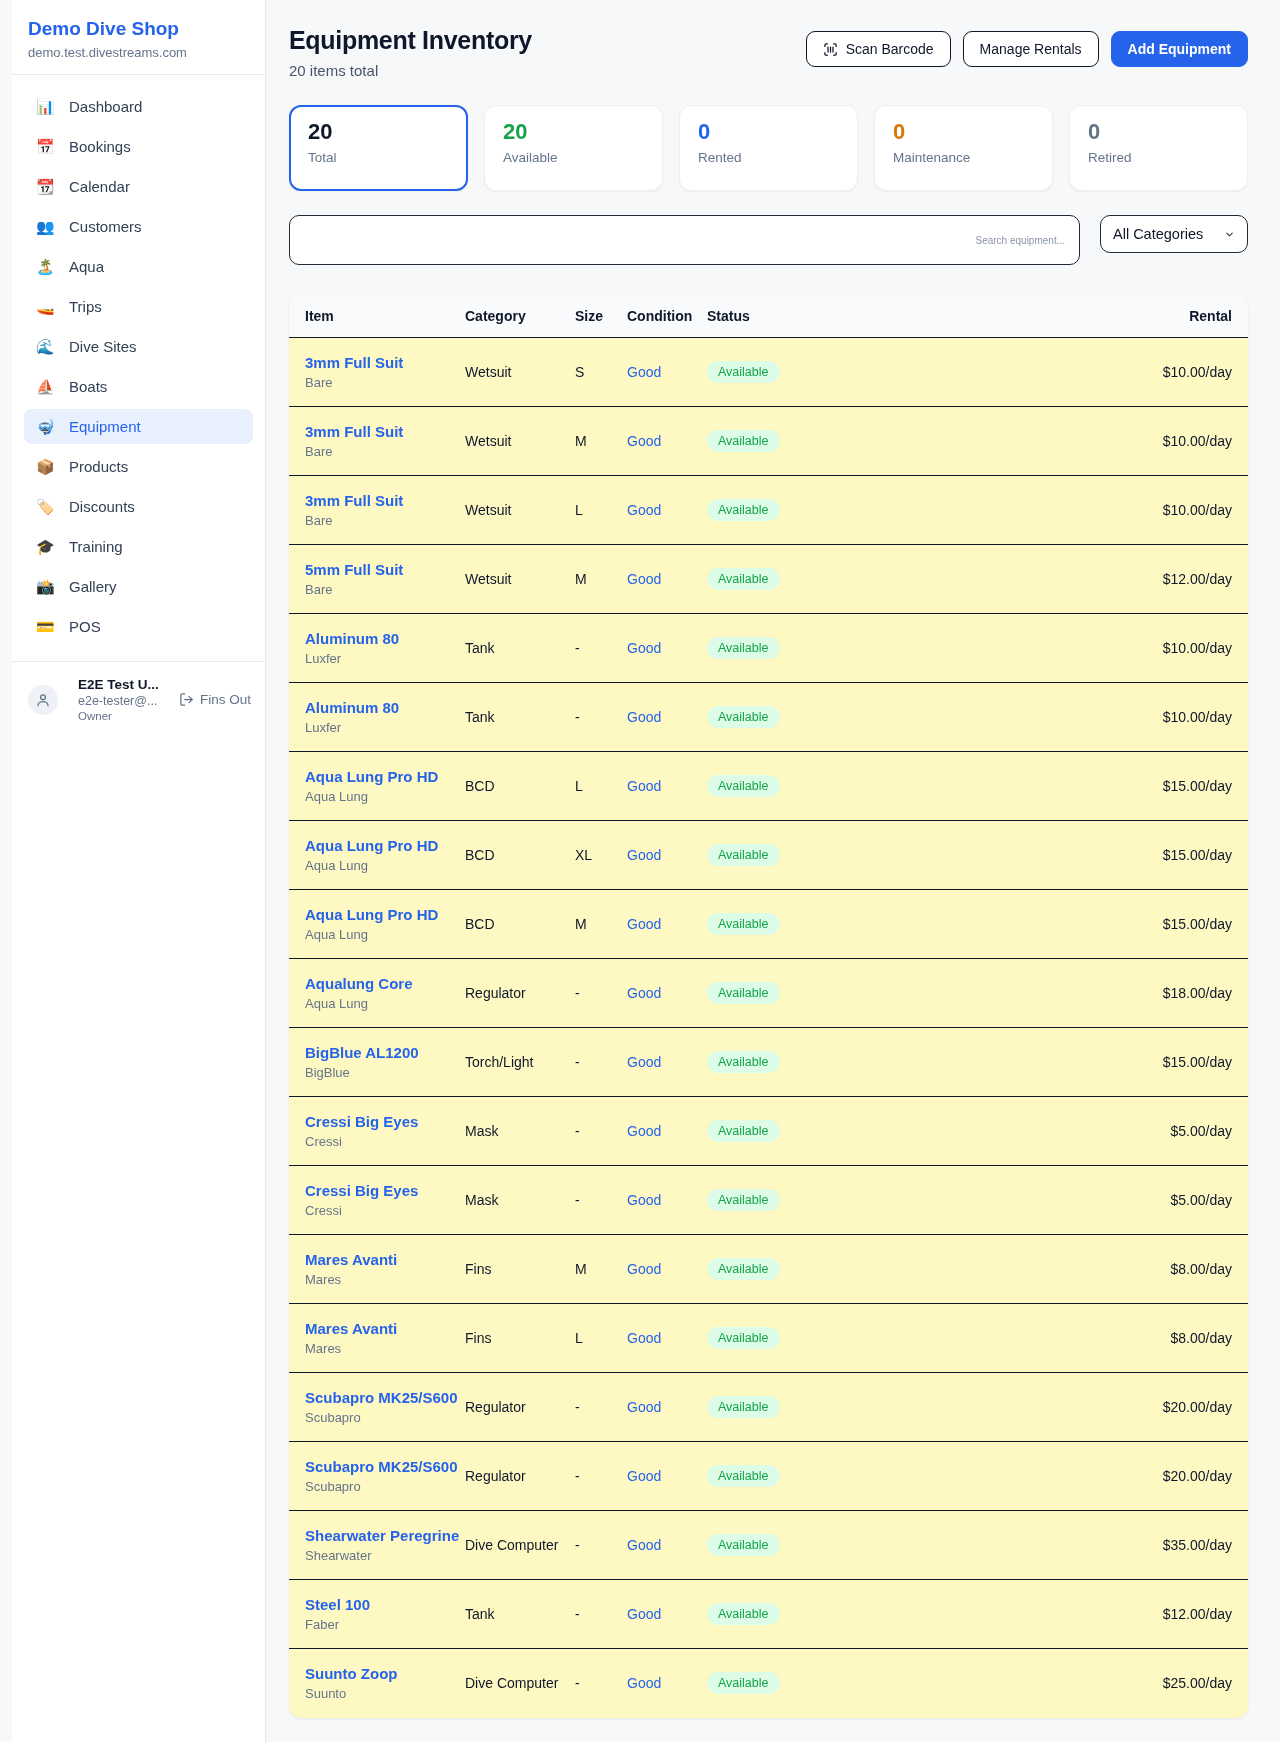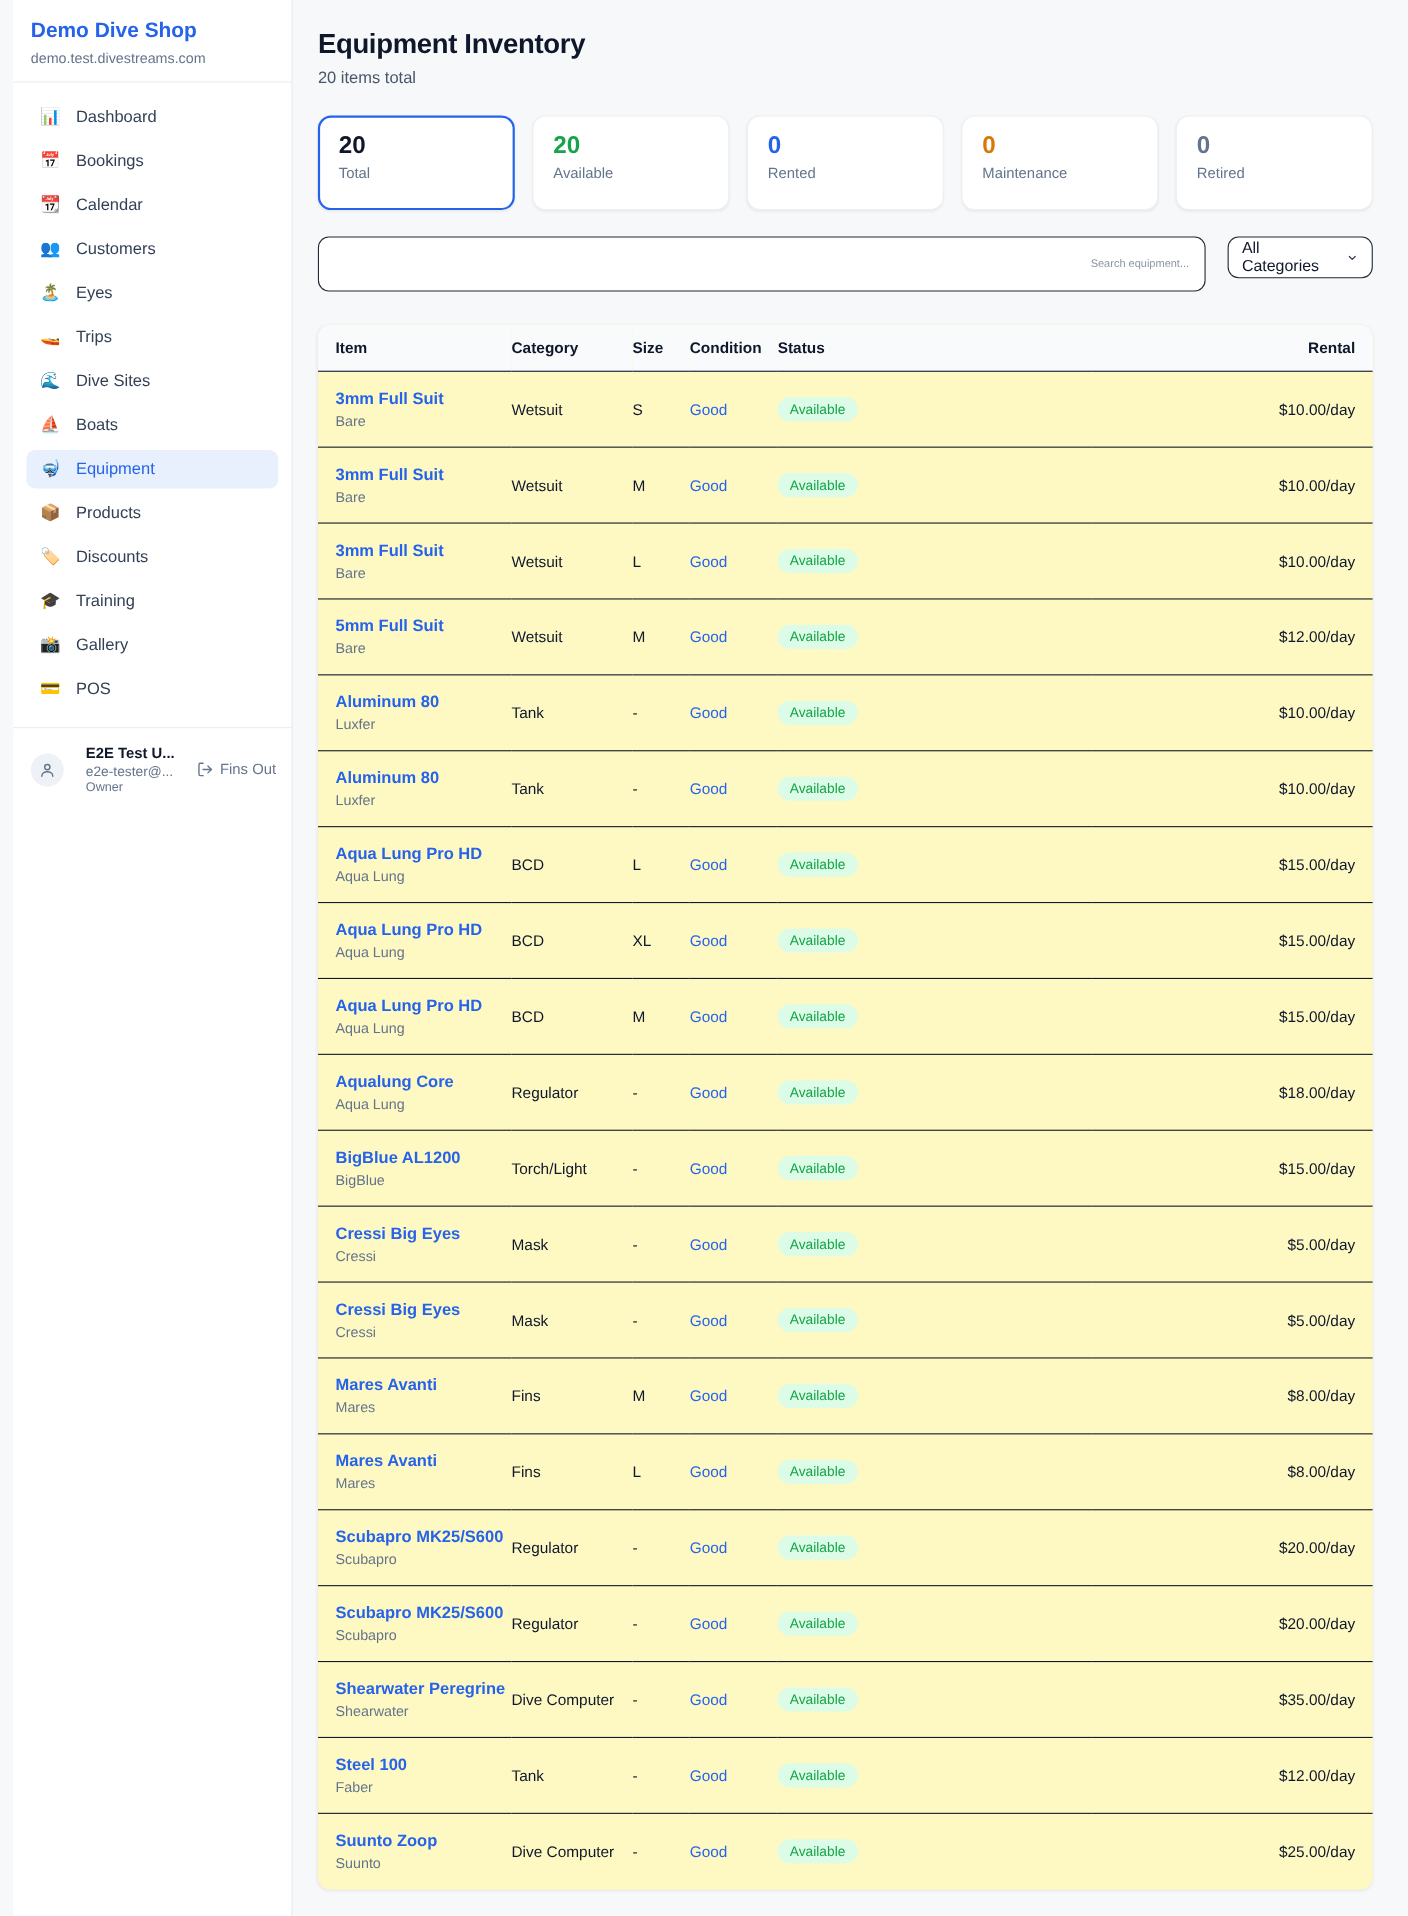--- a/index.html
+++ b/index.html
@@ -75,21 +75,21 @@
 
   .filter { display: flex; gap: 20px; margin-top: 24px; }
   .search {
     flex: 1; height: 50px; border: 1px solid #1f2937; border-radius: 10px;
     padding: 0 14px; font-size: 10px; background: #fff; color: #0f172a; outline: none;
     font-family: "Liberation Sans", sans-serif;
     text-align: right;
   }
   .search::placeholder { color: #8b95a5; }
   .select {
-    width: 132px; height: 38px; border: 1px solid #1f2937; border-radius: 10px;
+    width: 148px; height: 38px; border: 1px solid #1f2937; border-radius: 10px;
     background: #fff; padding: 0 12px; font-size: 14.5px; cursor: pointer;
     display: flex; align-items: center; justify-content: space-between; gap: 8px;
   }
 
   .card {
     background: #fef9c3; border-radius: 12px; margin-top: 30px;
     box-shadow: 0 1px 3px rgba(15,23,42,.08); overflow: hidden;
   }
   table { width: 100%; border-collapse: collapse; table-layout: fixed; }
   col.c-item { width: 176px; } col.c-cat { width: 110px; } col.c-size { width: 52px; }
@@ -141,21 +141,21 @@
           <span>Calendar</span>
         </div>
 
         <div class="nav-item">
           <span class="ico">👥</span>
           <span>Customers</span>
         </div>
 
         <div class="nav-item">
           <span class="ico">🏝️</span>
-          <span>Eyes</span>
+          <span>Aqua</span>
         </div>
 
         <div class="nav-item">
           <span class="ico">🚤</span>
           <span>Trips</span>
         </div>
 
         <div class="nav-item">
           <span class="ico">🌊</span>
           <span>Dive Sites</span>
@@ -219,20 +219,38 @@
       </div>
     </div>
   </aside>
 
   <main class="main">
 
     <div class="page-head">
       <div>
         <h1 class="title">Equipment Inventory</h1>
         <div class="subtitle">20 items total</div>
+      </div>
+      <div class="actions">
+        <button class="btn">
+          <svg width="15" height="15" viewBox="0 0 24 24" fill="none" stroke="currentColor" stroke-width="2" stroke-linecap="round">
+            <path d="M3 7V5a2 2 0 0 1 2-2h2"></path>
+              <path d="M17 3h2a2 2 0 0 1 2 2v2"></path>
+            <path d="M21 17v2a2 2 0 0 1-2 2h-2"></path>
+              <path d="M7 21H5a2 2 0 0 1-2-2v-2"></path>
+            <path d="M8 8v8M12 8v8M16 8v8"></path>
+          </svg>
+          <span>Scan Barcode</span>
+        </button>
+        <button class="btn">
+          <span>Manage Rentals</span>
+        </button>
+        <button class="btn primary">
+          <span>Add Equipment</span>
+        </button>
       </div>
     </div>
 
     <div class="stats">
 
         <div class="stat active">
           <div class="v" style="color: rgb(15, 23, 42);">20</div>
           <div class="l">Total</div>
         </div>
 

